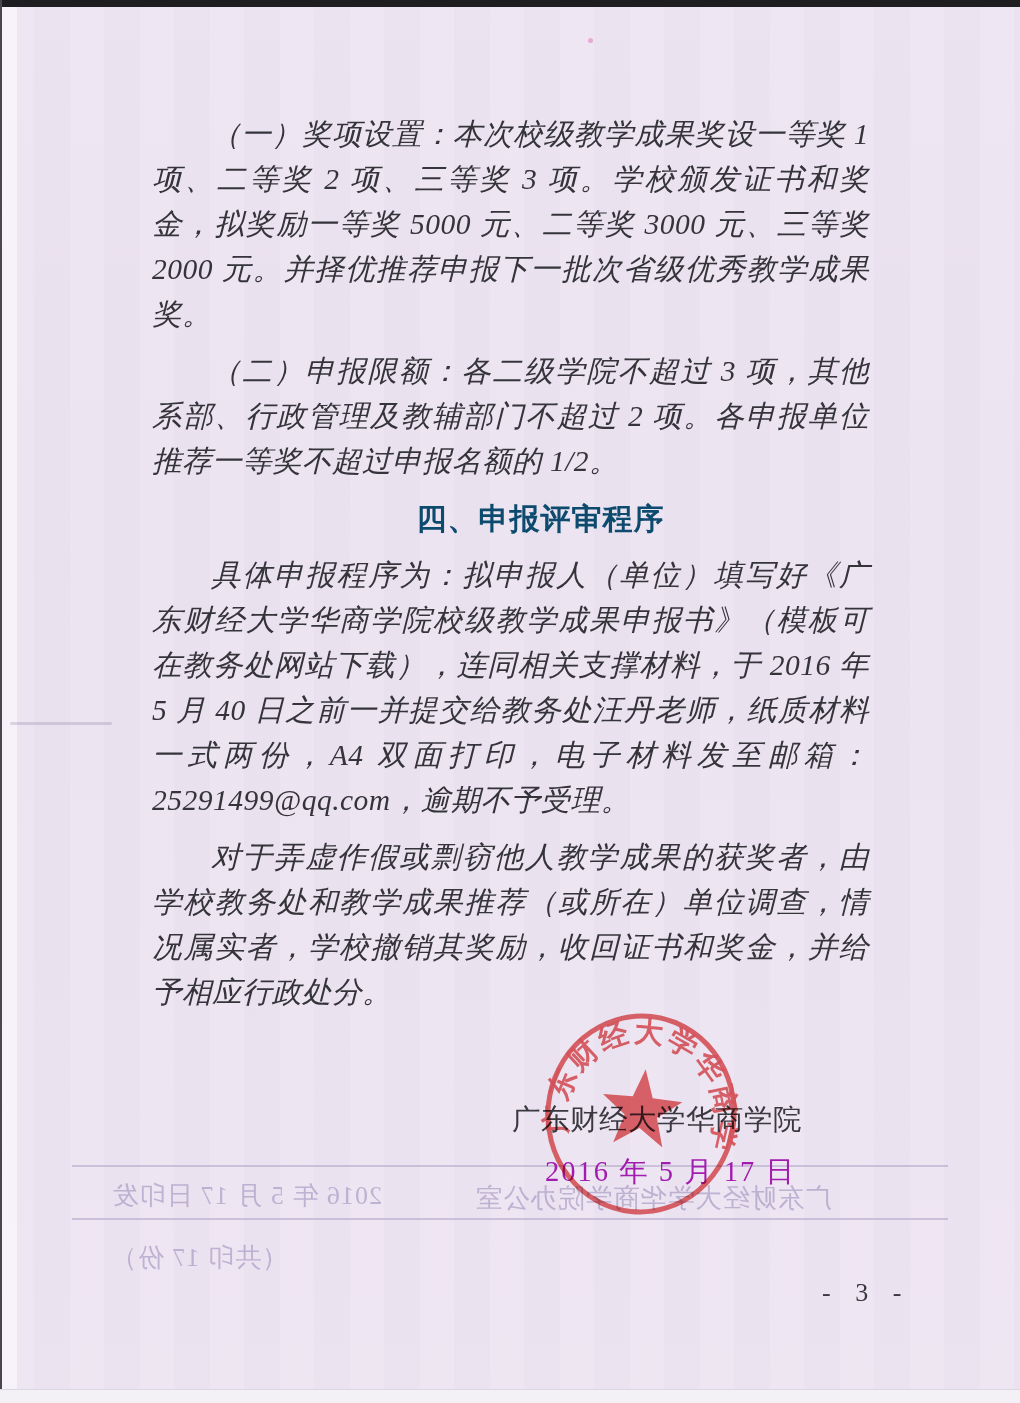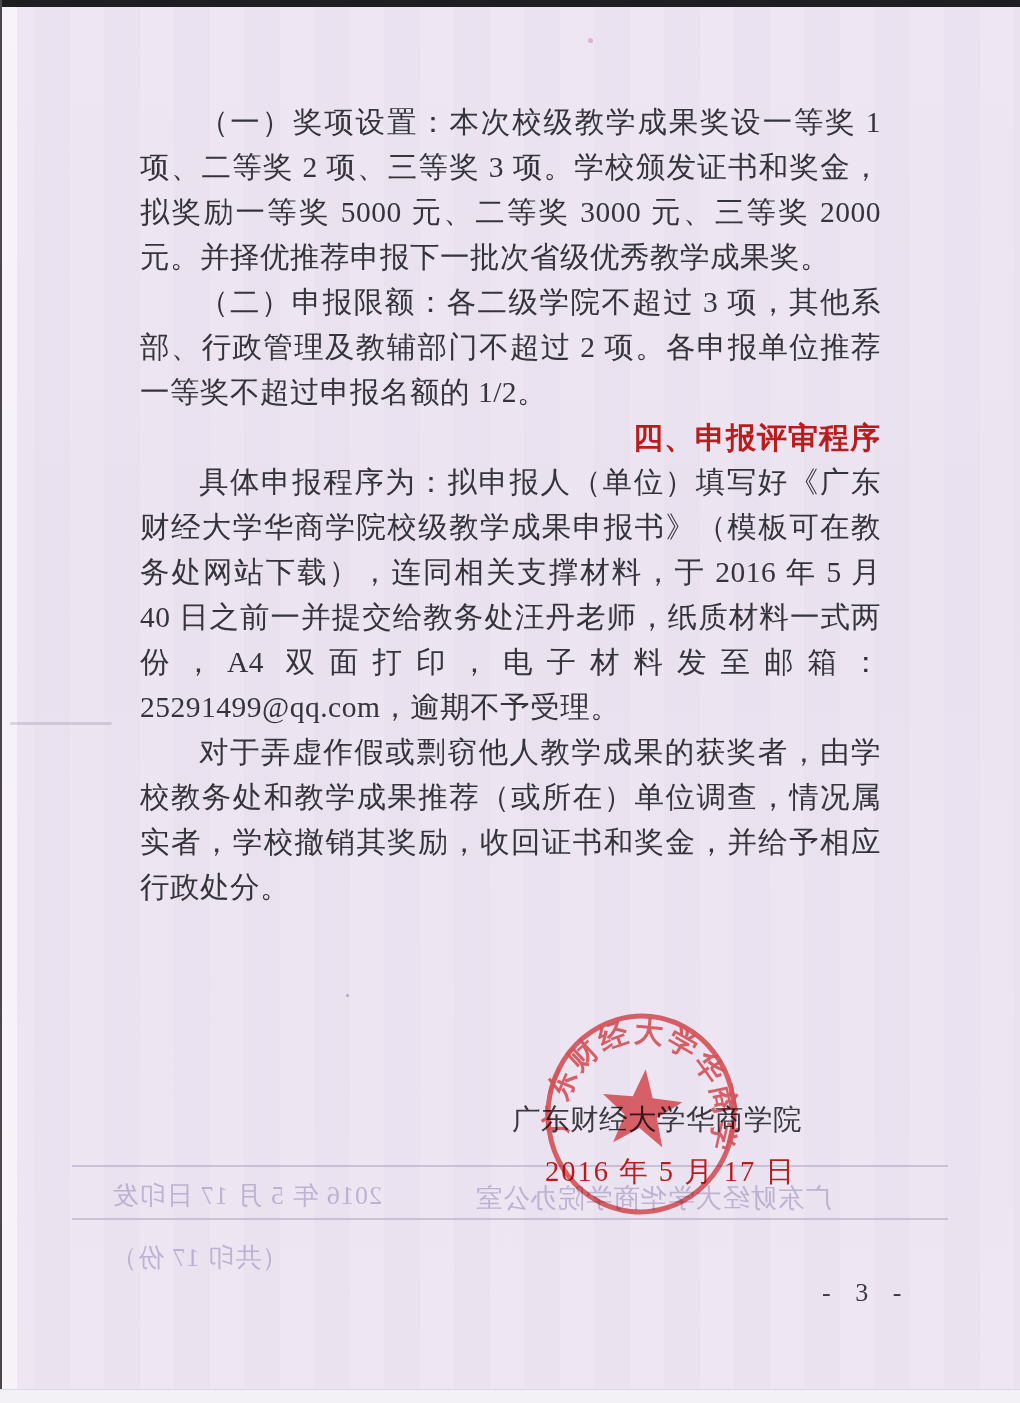--- a/index.html
+++ b/index.html
@@ -19,30 +19,30 @@
   .edge-left-dark{position:absolute;left:0;top:0;width:2px;height:1403px;background:#4a4650;}
   .edge-left-light{position:absolute;left:2px;top:7px;width:15px;height:1382px;background:rgba(255,255,255,0.5);}
   .edge-bottom{position:absolute;left:0;top:1389px;width:1020px;height:14px;background:#f3f1f6;border-top:1px solid #dcd7e4;}
 
   
   .content{
     position:absolute;left:140px;top:100px;width:741px;
     font-size:29.5px;line-height:45px;color:#35343b;
     text-align:justify;
   }
-  .content p{margin:0;text-indent:2em;letter-spacing:0.5px;}
+  .content p{margin:12px;text-indent:2em;letter-spacing:0.5px;font-style:italic;}
   .content h2{
     margin:0;text-indent:2em;font-size:30px;line-height:45px;
     font-family:"Liberation Sans","DejaVu Sans",sans-serif;
-    font-weight:700;color:#b91c1c;letter-spacing:1px;text-align:right;
+    font-weight:700;color:#0c4a6e;letter-spacing:1px;text-align:center;
   }
 
   
   .sig-org{position:absolute;left:512px;top:1100px;font-size:28.5px;line-height:40px;color:#3a3940;letter-spacing:0.5px;}
-  .sig-date{position:absolute;left:545px;top:1152px;font-size:28.5px;line-height:40px;color:#b91c1c;letter-spacing:2px;}
+  .sig-date{position:absolute;left:545px;top:1152px;font-size:28.5px;line-height:40px;color:#a21caf;letter-spacing:2px;}
 
   
   .stamp{
     position:absolute;left:541px;top:1008px;width:200px;height:212px;
     mix-blend-mode:multiply;opacity:0.88;transform:rotate(6deg);
   }
 
   
   .bleed{color:rgba(152,136,184,0.55);font-size:26px;white-space:nowrap;position:absolute;transform:scaleX(-1);letter-spacing:1px;}
   .bleed-rule{position:absolute;height:2px;background:rgba(148,133,180,0.38);}

